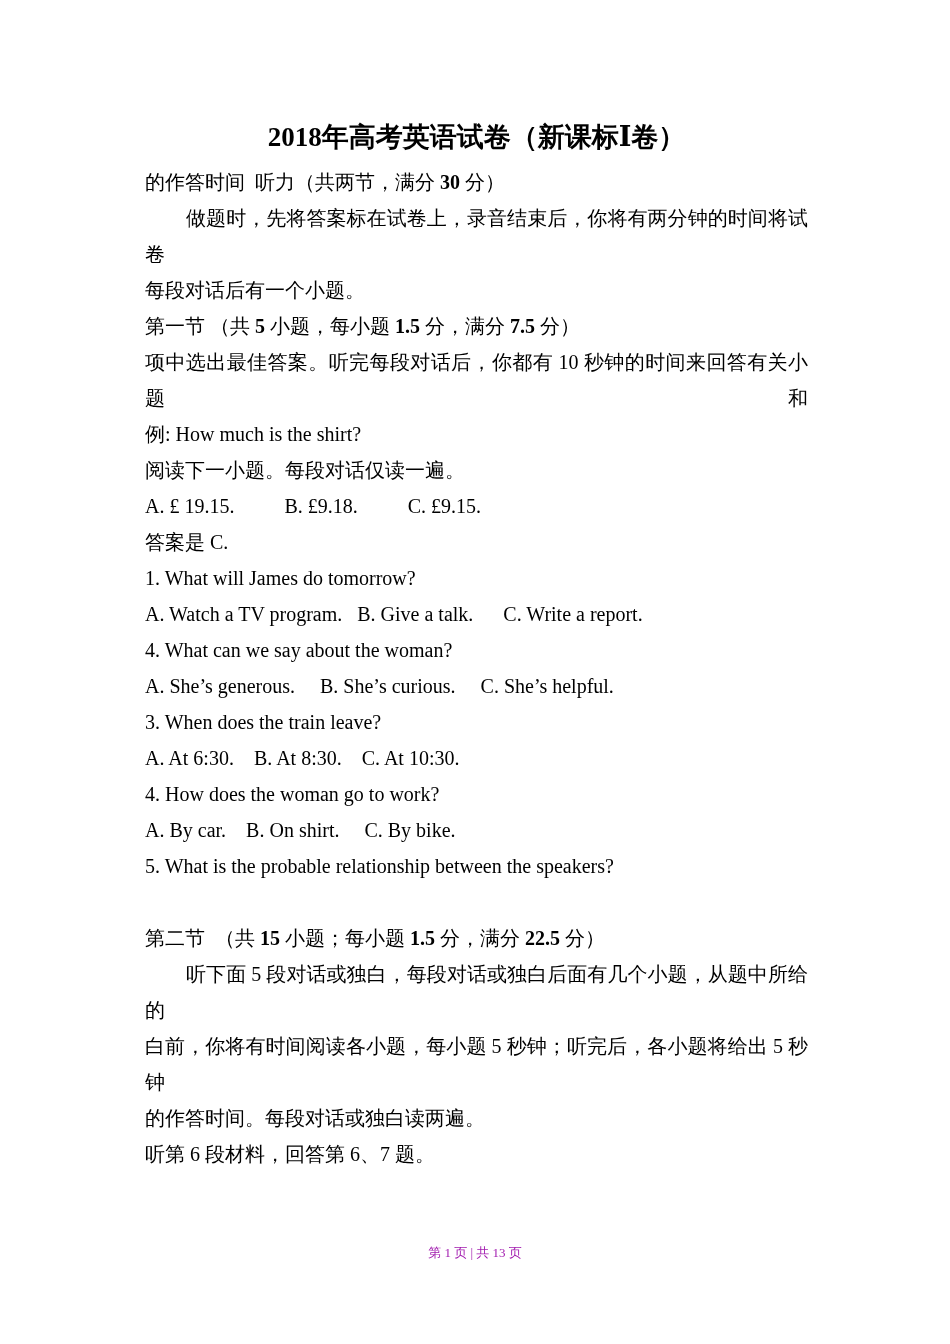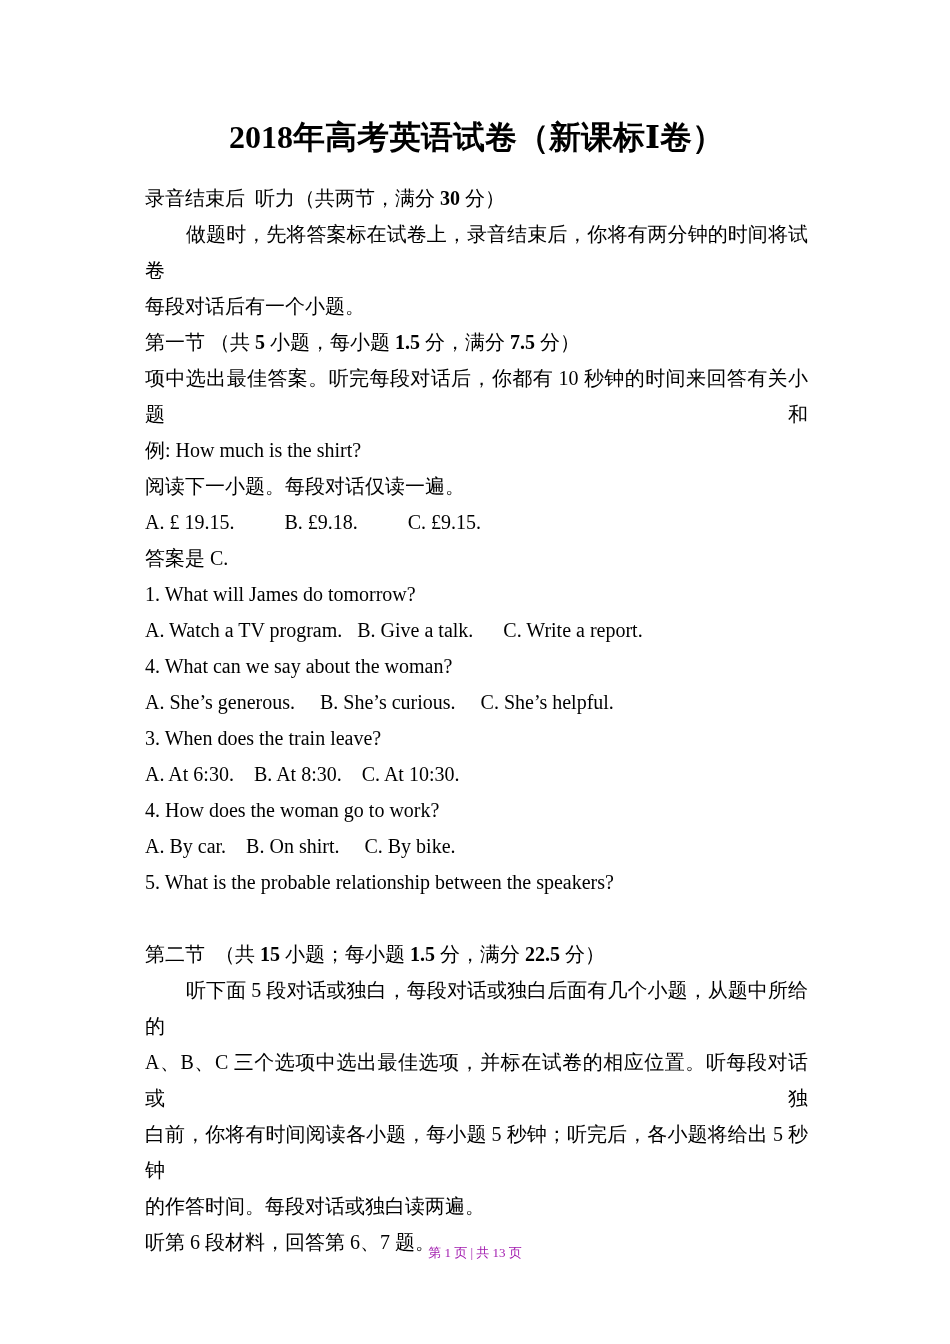--- a/index.html
+++ b/index.html
@@ -14,25 +14,25 @@
     width: 950px; height: 1344px;
     background: #ffffff;
     overflow: hidden;
   }
   .content {
     position: absolute;
     left: 145px; top: 120px;
     width: 663px;
   }
   .doc-title {
-    font-size: 32px;
+    font-size: 27px;
     font-weight: 700;
     text-align: center;
     line-height: 34px;
-    margin: 0 0 26px 0;
+    margin: 0 0 10px 0;
   }
   .para { margin: 0; font-size: 20px; line-height: 36px; }
   .line { white-space: pre-wrap; }
   .line-cjk { white-space: normal; }
   .jline { text-align: justify; text-align-last: justify; white-space: normal; }
   .indent { text-indent: 41px; }
   .blank { height: 36px; }
   .bold, .seg.bold { font-weight: 700; }
   .footer {
     position: absolute;
@@ -43,41 +43,40 @@
     color: #a21caf;
   }
 </style>
 </head>
 <body>
 
 <div class="page">
   <div class="content">
     <h1 class="doc-title">2018年高考英语试卷（新课标Ⅰ卷）</h1>
     <div>
-        <p class="para line"><span class="seg">录音结束后  听力（共两节，满分 </span><span class="seg bold">30</span><span class="seg"> 分）</span></p>
+        <p class="para line"><span class="seg">的作答时间  听力（共两节，满分 </span><span class="seg bold">30</span><span class="seg"> 分）</span></p>
         <p class="para jline indent"><span class="seg">做题时，先将答案标在试卷上，录音结束后，你将有两分钟的时间将试卷</span></p>
         <p class="para line-cjk"><span class="seg">每段对话后有一个小题。</span></p>
         <p class="para line"><span class="seg">第一节 （共 </span><span class="seg bold">5</span><span class="seg"> 小题，每小题 </span><span class="seg bold">1.5</span><span class="seg"> 分，满分 </span><span class="seg bold">7.5</span><span class="seg"> 分）</span></p>
         <p class="para jline"><span class="seg">项中选出最佳答案。听完每段对话后，你都有 10 秒钟的时间来回答有关小题和</span></p>
         <p class="para line"><span class="seg">例: How much is the shirt?</span></p>
         <p class="para line-cjk"><span class="seg">阅读下一小题。每段对话仅读一遍。</span></p>
         <p class="para line"><span class="seg">A. £ 19.15.          B. £9.18.          C. £9.15.</span></p>
         <p class="para line"><span class="seg">答案是 C.</span></p>
         <p class="para line"><span class="seg">1. What will James do tomorrow?</span></p>
         <p class="para line"><span class="seg">A. Watch a TV program.   B. Give a talk.      C. Write a report.</span></p>
         <p class="para line"><span class="seg">4. What can we say about the woman?</span></p>
         <p class="para line"><span class="seg">A. She’s generous.     B. She’s curious.     C. She’s helpful.</span></p>
         <p class="para line"><span class="seg">3. When does the train leave?</span></p>
         <p class="para line"><span class="seg">A. At 6:30.    B. At 8:30.    C. At 10:30.</span></p>
         <p class="para line"><span class="seg">4. How does the woman go to work?</span></p>
         <p class="para line"><span class="seg">A. By car.    B. On shirt.     C. By bike.</span></p>
         <p class="para line"><span class="seg">5. What is the probable relationship between the speakers?</span></p>
         <p class="para blank"></p>
         <p class="para line"><span class="seg">第二节  （共 </span><span class="seg bold">15</span><span class="seg"> 小题；每小题 </span><span class="seg bold">1.5</span><span class="seg"> 分，满分 </span><span class="seg bold">22.5</span><span class="seg"> 分）</span></p>
         <p class="para jline indent"><span class="seg">听下面 5 段对话或独白，每段对话或独白后面有几个小题，从题中所给的</span></p>
-        <p class="para jline"><span class="seg">A、B、C 三个选项中选出最佳选项，并标在试卷的相应位置。听每段对话或独</span></p>
         <p class="para jline"><span class="seg">白前，你将有时间阅读各小题，每小题 5 秒钟；听完后，各小题将给出 5 秒钟</span></p>
         <p class="para line-cjk"><span class="seg">的作答时间。每段对话或独白读两遍。</span></p>
         <p class="para line"><span class="seg">听第 6 段材料，回答第 6、7 题。</span></p>
       </div>
   </div>
   <div class="footer">第 1 页 | 共 13 页</div>
 </div>
 
 </body></html>

